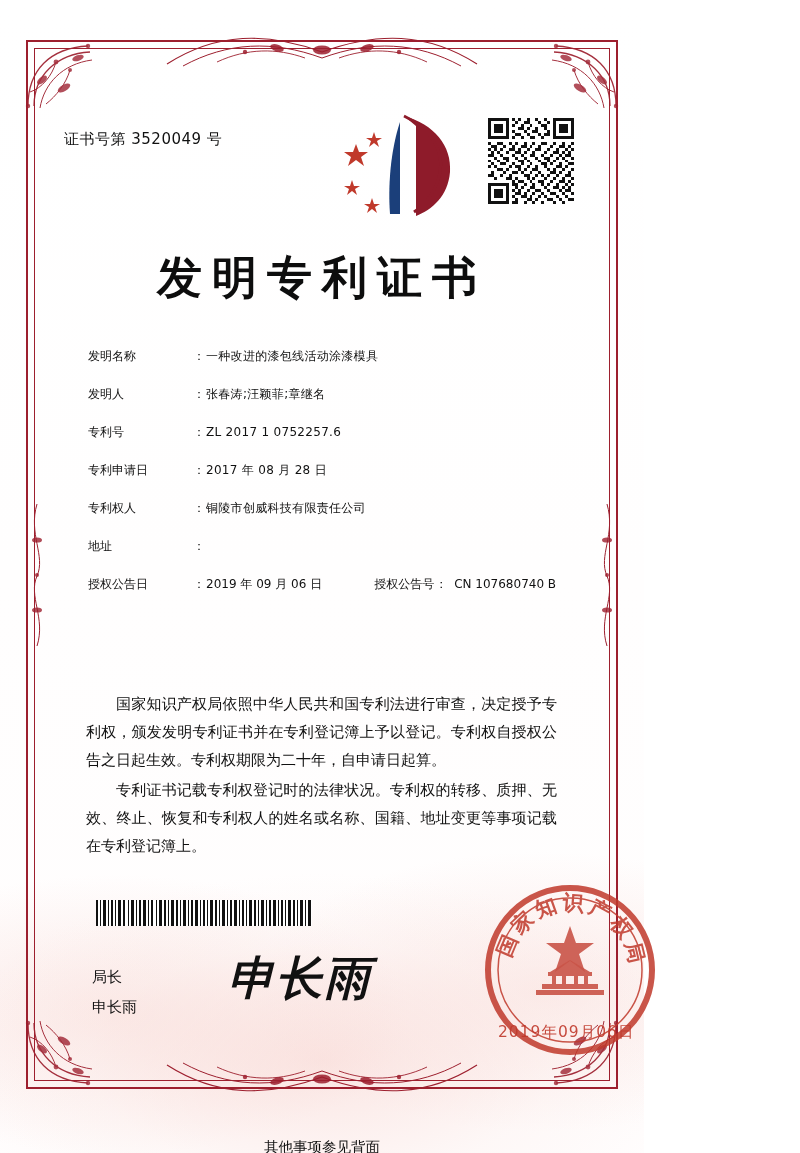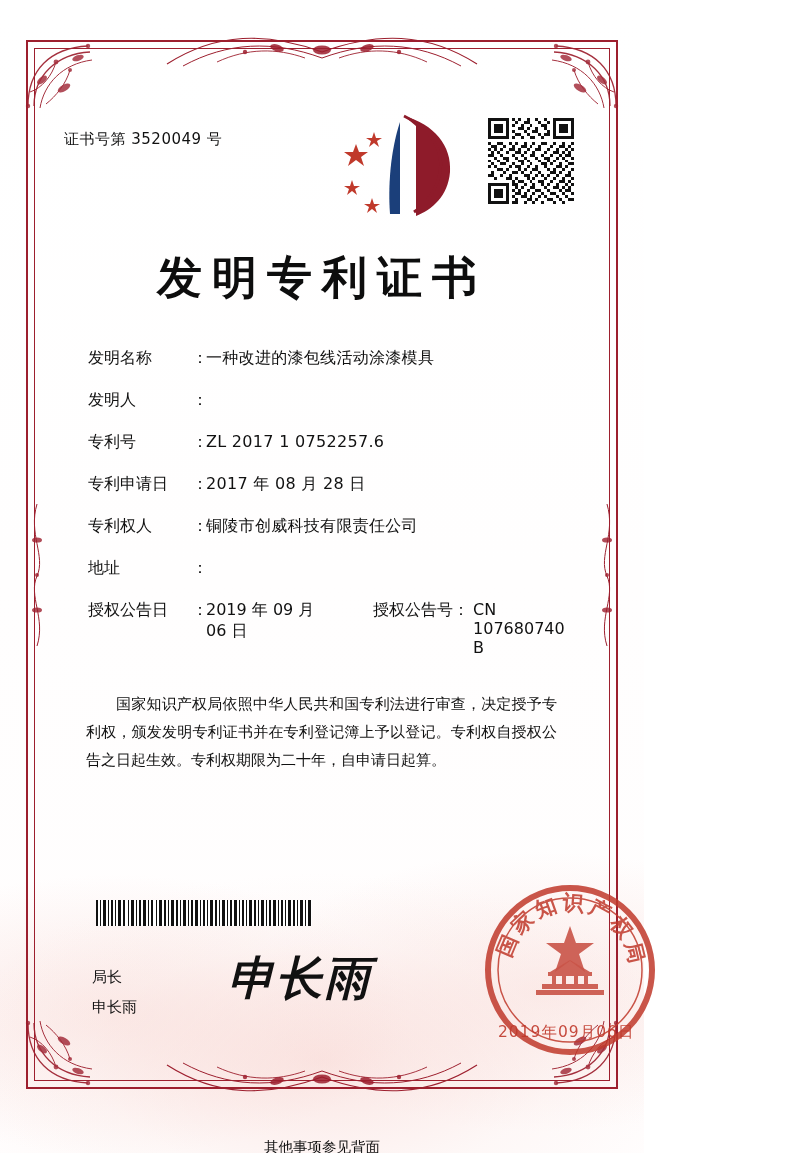--- a/index.html
+++ b/index.html
@@ -68,21 +68,21 @@
     font-size:45px;font-weight:bold;color:#0d0d0d;
     letter-spacing:10px;
   }
 
   
   .fields{
     position:absolute;left:88px;top:348px;right:70px;
   }
   .field{
     display:flex;align-items:baseline;margin-bottom:21px;
-    font-size:16px;color:#111;
+    font-size:12px;color:#111;
   }
   .f-label{
     width:104px;flex:0 0 104px;
     display:flex;justify-content:space-between;
     letter-spacing:0;
   }
   .f-label span{display:inline-block;}
   .f-colon{width:14px;flex:0 0 14px;text-align:center;}
   .f-value{flex:1;letter-spacing:.3px;}
   .field.inline{margin-bottom:14px;}
@@ -543,20 +543,21 @@
         </div>
       <div class="f-colon">：</div>
       <div class="f-value">一种改进的漆包线活动涂漆模具</div>
     </div>
 
     <div class="field">
       <div class="f-label">
           <span>发明人</span>
         </div>
       <div class="f-colon">：</div>
+      <div class="f-value">张春涛;汪颖菲;章继名</div>
     </div>
 
     <div class="field">
       <div class="f-label">
           <span>专利号</span>
         </div>
       <div class="f-colon">：</div>
       <div class="f-value">ZL 2017 1 0752257.6</div>
     </div>
 
@@ -593,20 +594,21 @@
           <span class="s">授权公告号</span>
         </div>
       <div class="f-colon">：</div>
       <div class="grant-val">CN 107680740 B</div>
     </div>
 
   </div>
 
   <div class="paras">
     <p>国家知识产权局依照中华人民共和国专利法进行审查，决定授予专利权，颁发发明专利证书并在专利登记簿上予以登记。专利权自授权公告之日起生效。专利权期限为二十年，自申请日起算。</p>
+    <p>专利证书记载专利权登记时的法律状况。专利权的转移、质押、无效、终止、恢复和专利权人的姓名或名称、国籍、地址变更等事项记载在专利登记簿上。</p>
   </div>
 
   <div class="barcode">
     <svg viewBox="0 0 216 26" width="216" height="26" shape-rendering="crispEdges">
       <rect width="216" height="26" fill="#fff"></rect>
       <g fill="#111">
         <rect x="0" y="0" width="2" height="26"></rect>
           <rect x="4" y="0" width="1" height="26"></rect>
         <rect x="7" y="0" width="3" height="26"></rect>
           <rect x="12" y="0" width="1" height="26"></rect>

